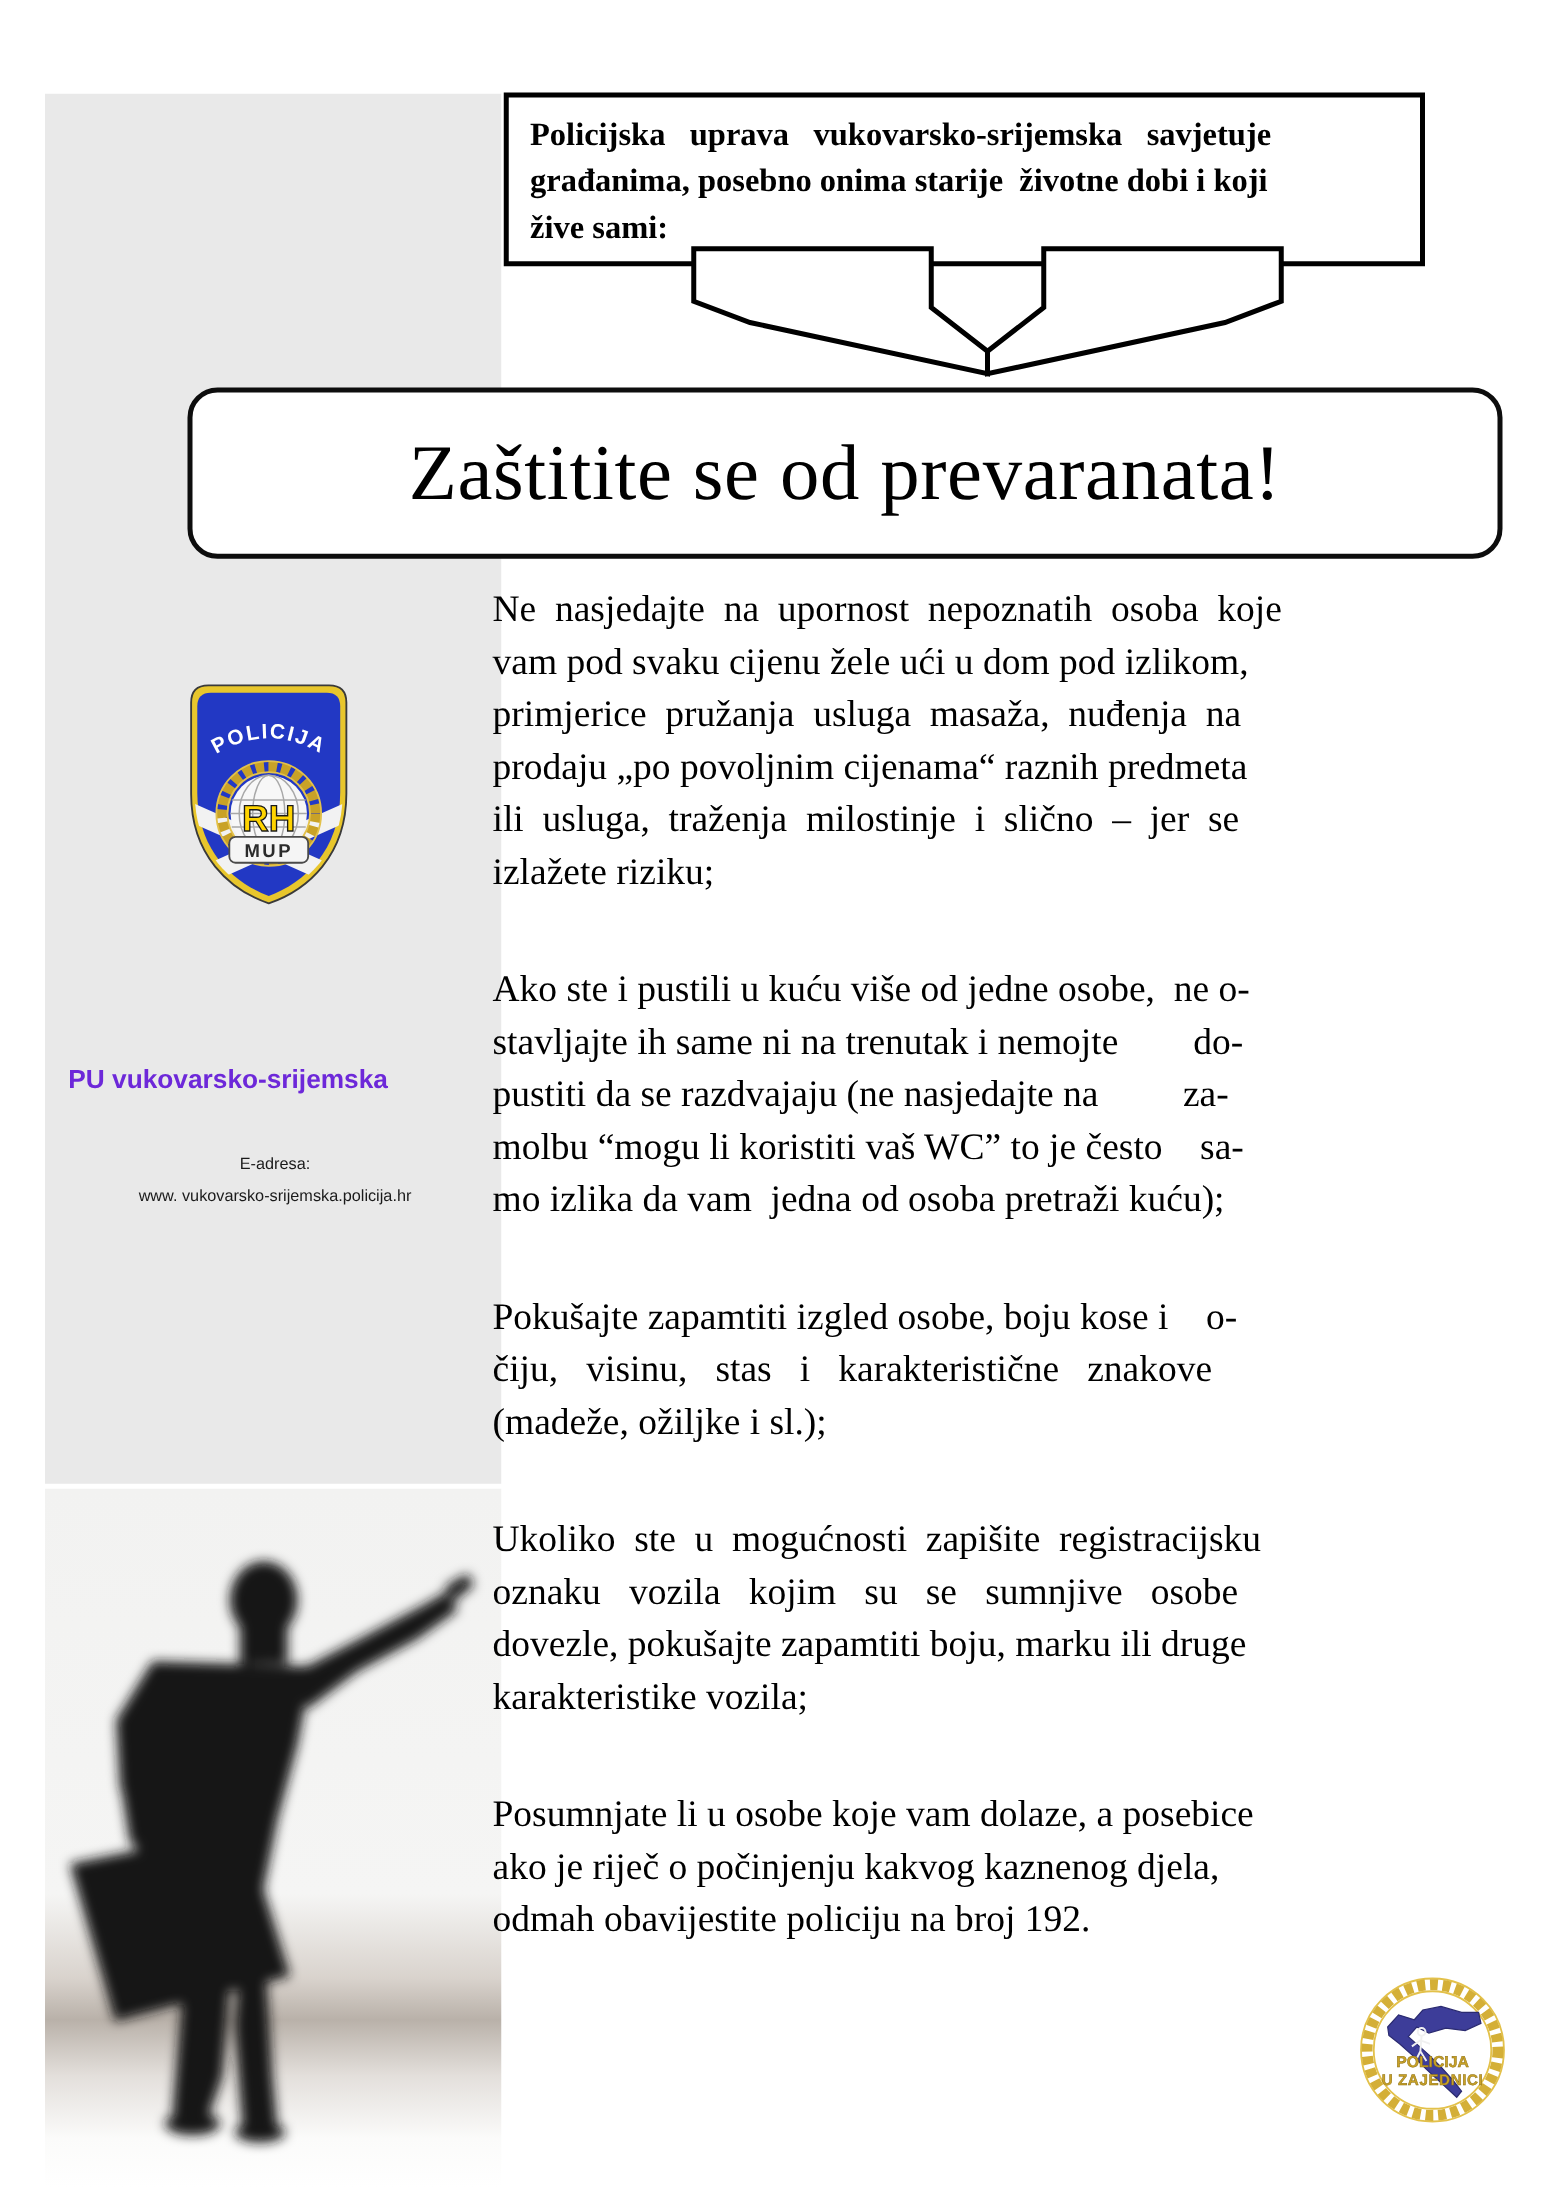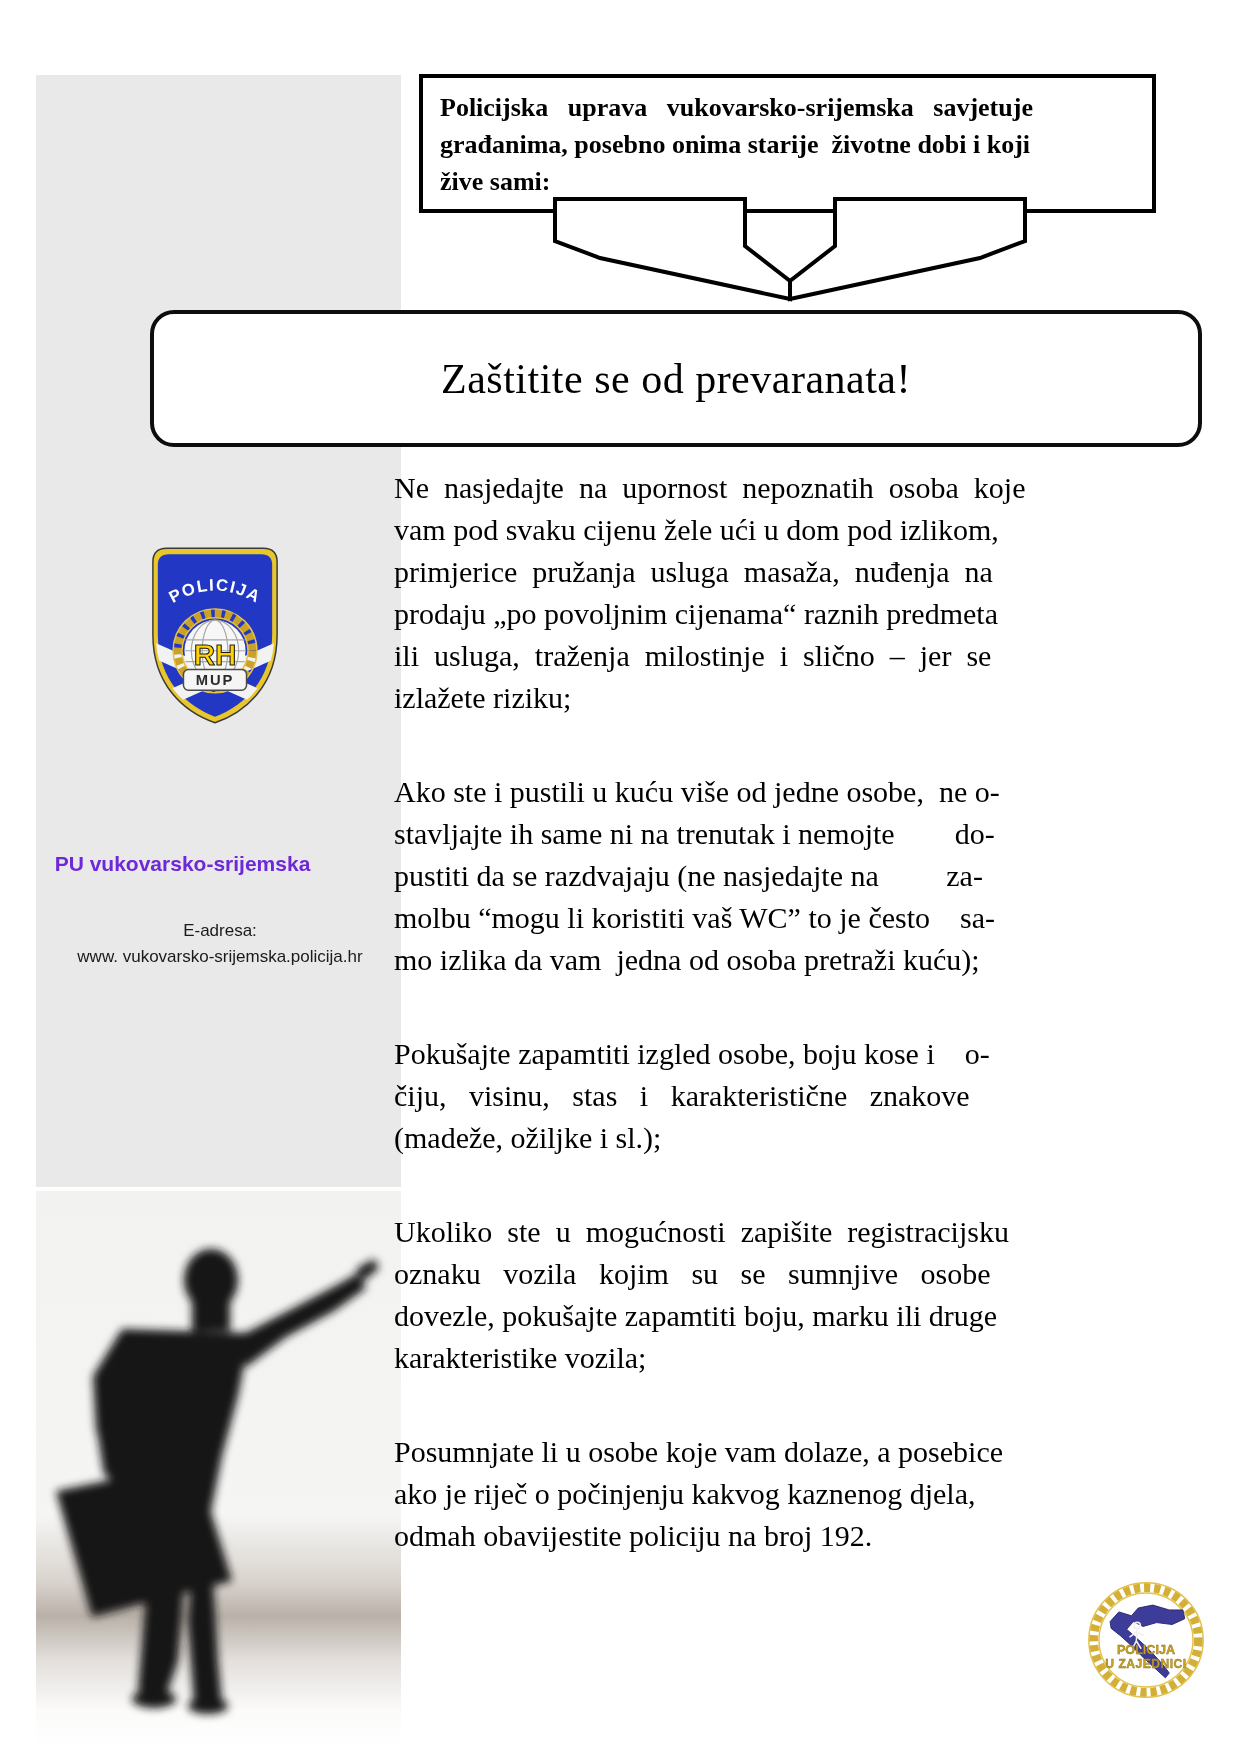--- a/index.html
+++ b/index.html
@@ -14,45 +14,44 @@
   }
   .photo {
     position:absolute; left:36px; top:1191px; width:365px; height:559px;
     background:linear-gradient(180deg,#f2f2f1 0%,#f5f5f4 58%,#d9d3cd 70%,#b9b1a9 76%,#e3dfdb 84%,#fbfbfa 93%,#ffffff 100%);
     overflow:hidden;
   }
   .advice-box {
     position:absolute; left:403px; top:74px; width:737px; height:139px;
     border:4px solid #000; background:#fff;
     padding:11px 17px;
-    margin-left:16px;
   }
   .advice-box .txt {
     font-weight:bold; font-size:26px; line-height:37px; white-space:pre;
   }
   .arrow-wrap { position:absolute; left:540px; top:196px; width:500px; height:115px; }
   .title-banner {
     position:absolute; left:150px; top:310px; width:1052px; height:137px;
     border:4px solid #0d0d0d; border-radius:24px; background:#fff;
     display:flex; align-items:center; justify-content:center;
   }
-  .title-banner .txt { font-size:42px; letter-spacing:0.5px; }
+  .title-banner .txt { font-size:63px; letter-spacing:0.5px; }
   .body-col { position:absolute; left:394px; top:467px; width:700px; }
   .para {
     font-size:30px; line-height:42px; white-space:pre; margin-bottom:52px;
   }
   .para b { font-weight:normal; }
   .badge-wrap { position:absolute; left:146px; top:543px; width:138px; height:182px; }
   .org-name {
     position:absolute; left:36px; top:852px; width:293px; text-align:center;
     font-family:"Liberation Sans", sans-serif; font-weight:bold; font-size:21px; color:#6d28d9;
   }
   .contact {
     position:absolute; left:20px; top:918px; width:400px; text-align:center;
-    font-family:"Liberation Sans", sans-serif; font-size:17px; line-height:26px; color:#1a1a1a;
+    font-family:"Liberation Sans", sans-serif; font-size:13px; line-height:26px; color:#1a1a1a;
   }
   .footer-logo { position:absolute; left:1083px; top:1577px; width:126px; height:126px; }
 </style>
 </head>
 <body>
 
 <div class="page">
 
   <div class="sidebar-gray"></div>
 

